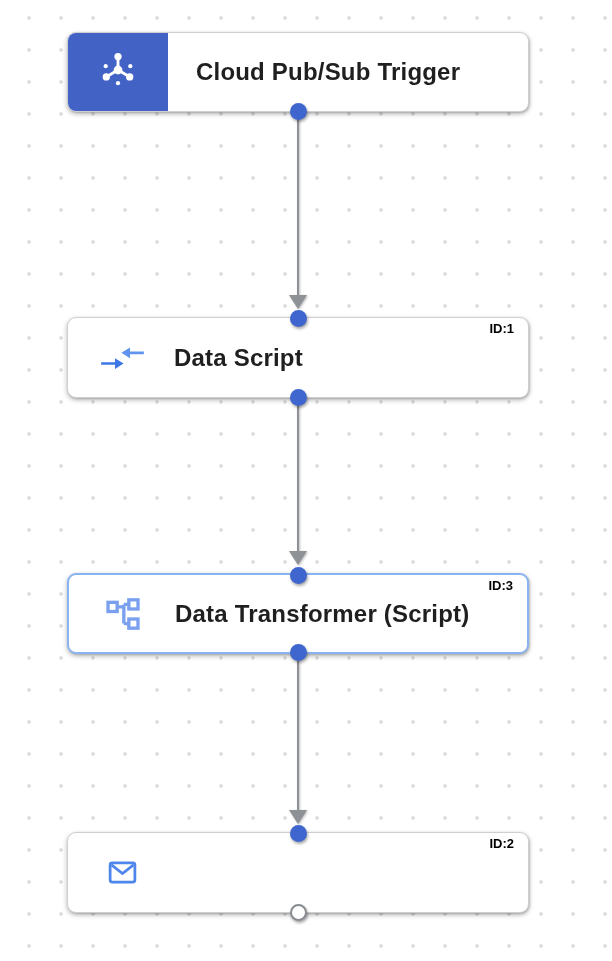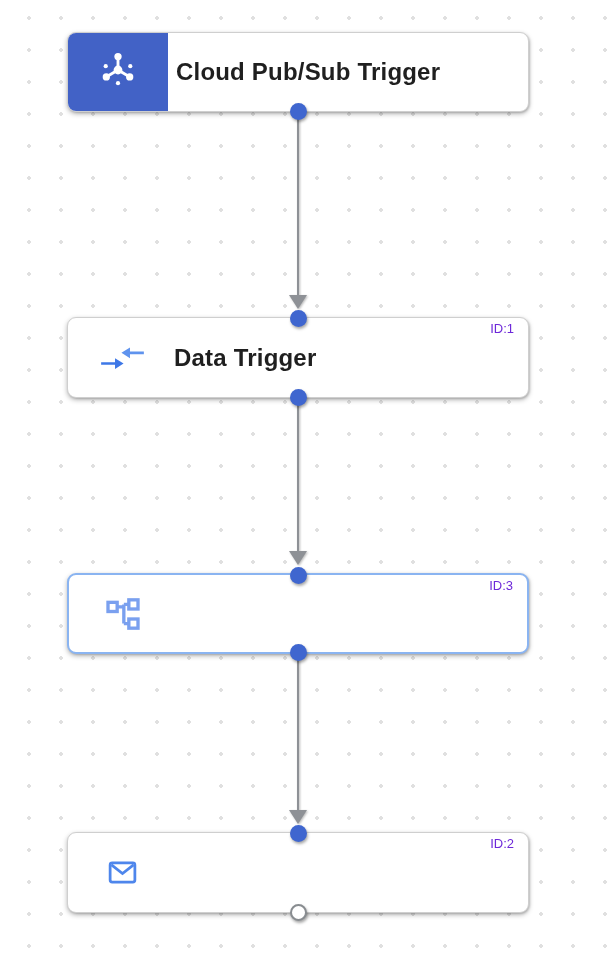--- a/index.html
+++ b/index.html
@@ -17,25 +17,25 @@
               border-top:14px solid #8e9196;}
   
   .node{
     position:absolute;left:67px;width:462px;background:#fff;
     border:1px solid #cfcfcf;border-radius:9px;
     box-shadow:0 2px 5px rgba(0,0,0,.28),1px 1px 2px rgba(0,0,0,.15);
     display:flex;align-items:center;z-index:2;cursor:pointer;
   }
   .node.selected{border:2px solid #8ab4f1;}
   .node-title{font-size:24px;font-weight:700;color:#1f1f1f;letter-spacing:.2px;white-space:nowrap;}
-  .id-badge{position:absolute;top:3px;right:14px;font-size:13px;font-weight:400;color:#6d28d9;}
+  .id-badge{position:absolute;top:3px;right:14px;font-size:13px;font-weight:700;color:#000000;}
   
   .trigger-block{width:100px;align-self:stretch;background:#4262c6;border-radius:8px 0 0 8px;
                  display:flex;align-items:center;justify-content:center;flex:none;}
-  .trigger-title{margin-left:8px;}
+  .trigger-title{margin-left:28px;}
   
   .icon-wrap{width:48px;margin-left:30px;margin-right:28px;display:flex;align-items:center;
              justify-content:center;flex:none;}
   
   .port{position:absolute;left:50%;width:17px;height:17px;margin-left:-8.5px;border-radius:50%;
         background:#3f66cf;box-shadow:1px 2px 3px rgba(0,0,0,.35);z-index:3;}
   .port-in{top:-8.5px;}
   .port-out{bottom:-8.5px;}
   .port-open{background:#ffffff;border:2.5px solid #888c90;}
 </style>
@@ -82,37 +82,38 @@
     <div class="port port-out"></div>
   </div>
 
   <div class="node" style="top:317px;height:81px;">
     <div class="icon-wrap">
       <svg viewBox="0 0 44 26" width="47" height="28">
         <path d="M2 17 H15 V13.2 L23 18.2 L15 23.2 V19.4 H2 Z" fill="#3e78e7"></path>
         <path d="M42 7 H29 V3.2 L21 8.2 L29 13.2 V9.4 H42 Z" fill="#5f93ee"></path>
       </svg>
     </div>
-    <div class="node-title">Data Trigger</div>
+    <div class="node-title">Data Script</div>
     <div class="id-badge">ID:1</div>
     <div class="port port-in"></div>
     <div class="port port-out"></div>
   </div>
 
   <div class="node selected" style="top:573px;height:81px;">
     <div class="icon-wrap">
       <svg viewBox="0 0 24 24" width="46" height="40">
         <g fill="none" stroke="#7aa0ef" stroke-width="2">
           <rect x="3" y="5" width="5.5" height="5.5"></rect>
           <rect x="15.5" y="3.5" width="5.5" height="5.5"></rect>
           <rect x="15.5" y="15" width="5.5" height="5.5"></rect>
           <path d="M8.5 7.75 H12.5 M12.5 6.25 V17.75 M12.5 6.25 H15.5 M12.5 17.75 H15.5"></path>
         </g>
       </svg>
     </div>
+    <div class="node-title">Data Transformer (Script)</div>
     <div class="id-badge">ID:3</div>
     <div class="port port-in"></div>
     <div class="port port-out"></div>
   </div>
 
   <div class="node" style="top:832px;height:81px;">
     <div class="icon-wrap">
       <svg viewBox="0 0 24 24" width="35" height="33">
         <g fill="none" stroke="#4e86ec" stroke-width="2">
           <rect x="3" y="5" width="18" height="14" rx="1.5"></rect>

